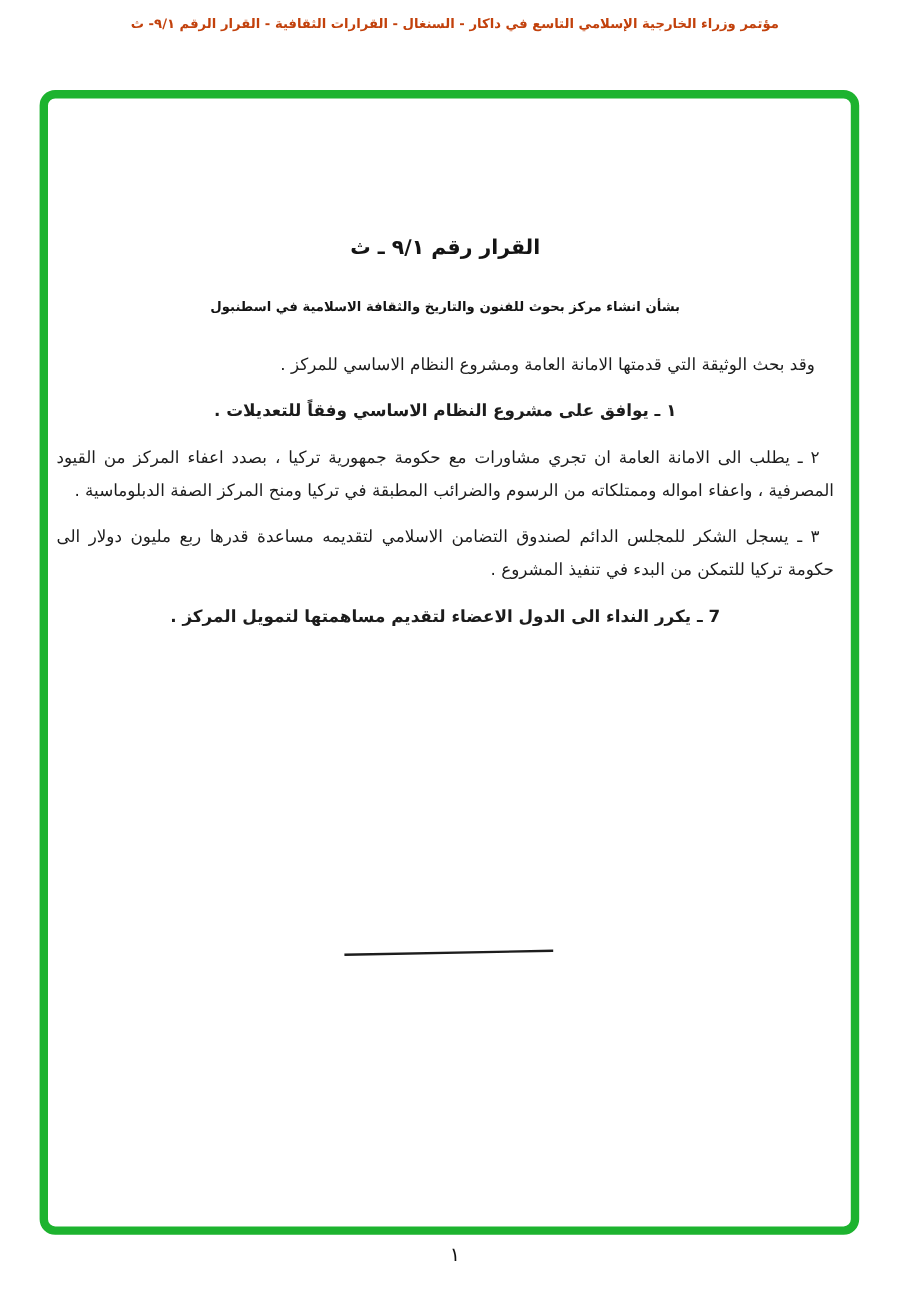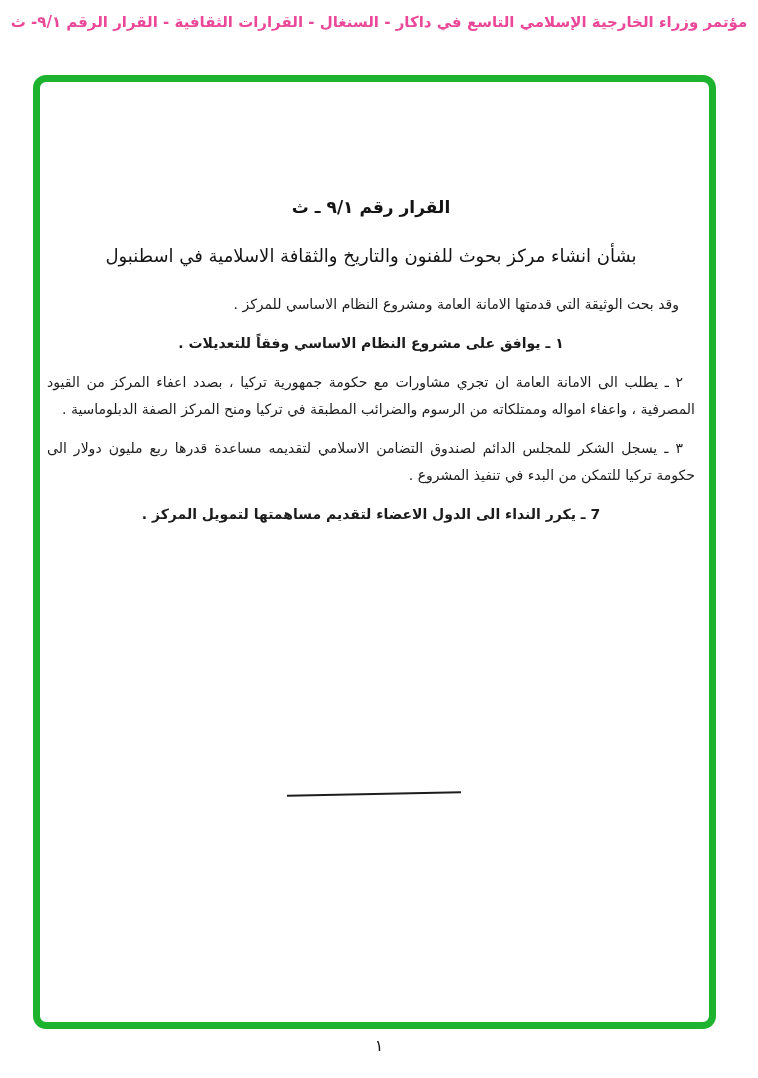--- a/index.html
+++ b/index.html
@@ -18,23 +18,23 @@
   }
 
   
   .hdr-line1 {
     position: absolute;
     top: 13px;
     left: 0;
     right: 0;
     text-align: center;
     direction: rtl;
-    font-size: 15px;
+    font-size: 11px;
     font-weight: 700;
-    color: #ec4899;
+    color: #c2410c;
     letter-spacing: 0;
   }
   .hdr-line2 {
     position: absolute;
     top: 41px;
     left: 0;
     right: 0;
     text-align: center;
     direction: rtl;
     font-size: 11.5px;
@@ -65,22 +65,22 @@
   }
   .doc-title {
     text-align: center;
     font-size: 17px;
     font-weight: 700;
     margin: 0 0 21px 0;
     color: #141414;
   }
   .doc-subtitle {
     text-align: center;
-    font-size: 18px;
-    font-weight: 400;
+    font-size: 11px;
+    font-weight: 700;
     margin: 0 0 22px 0;
     color: #141414;
   }
   .para {
     margin: 0 0 12px 0;
     text-align: justify;
     text-indent: 16px;
   }
   .clause {
     margin: 0 0 12px 0;

